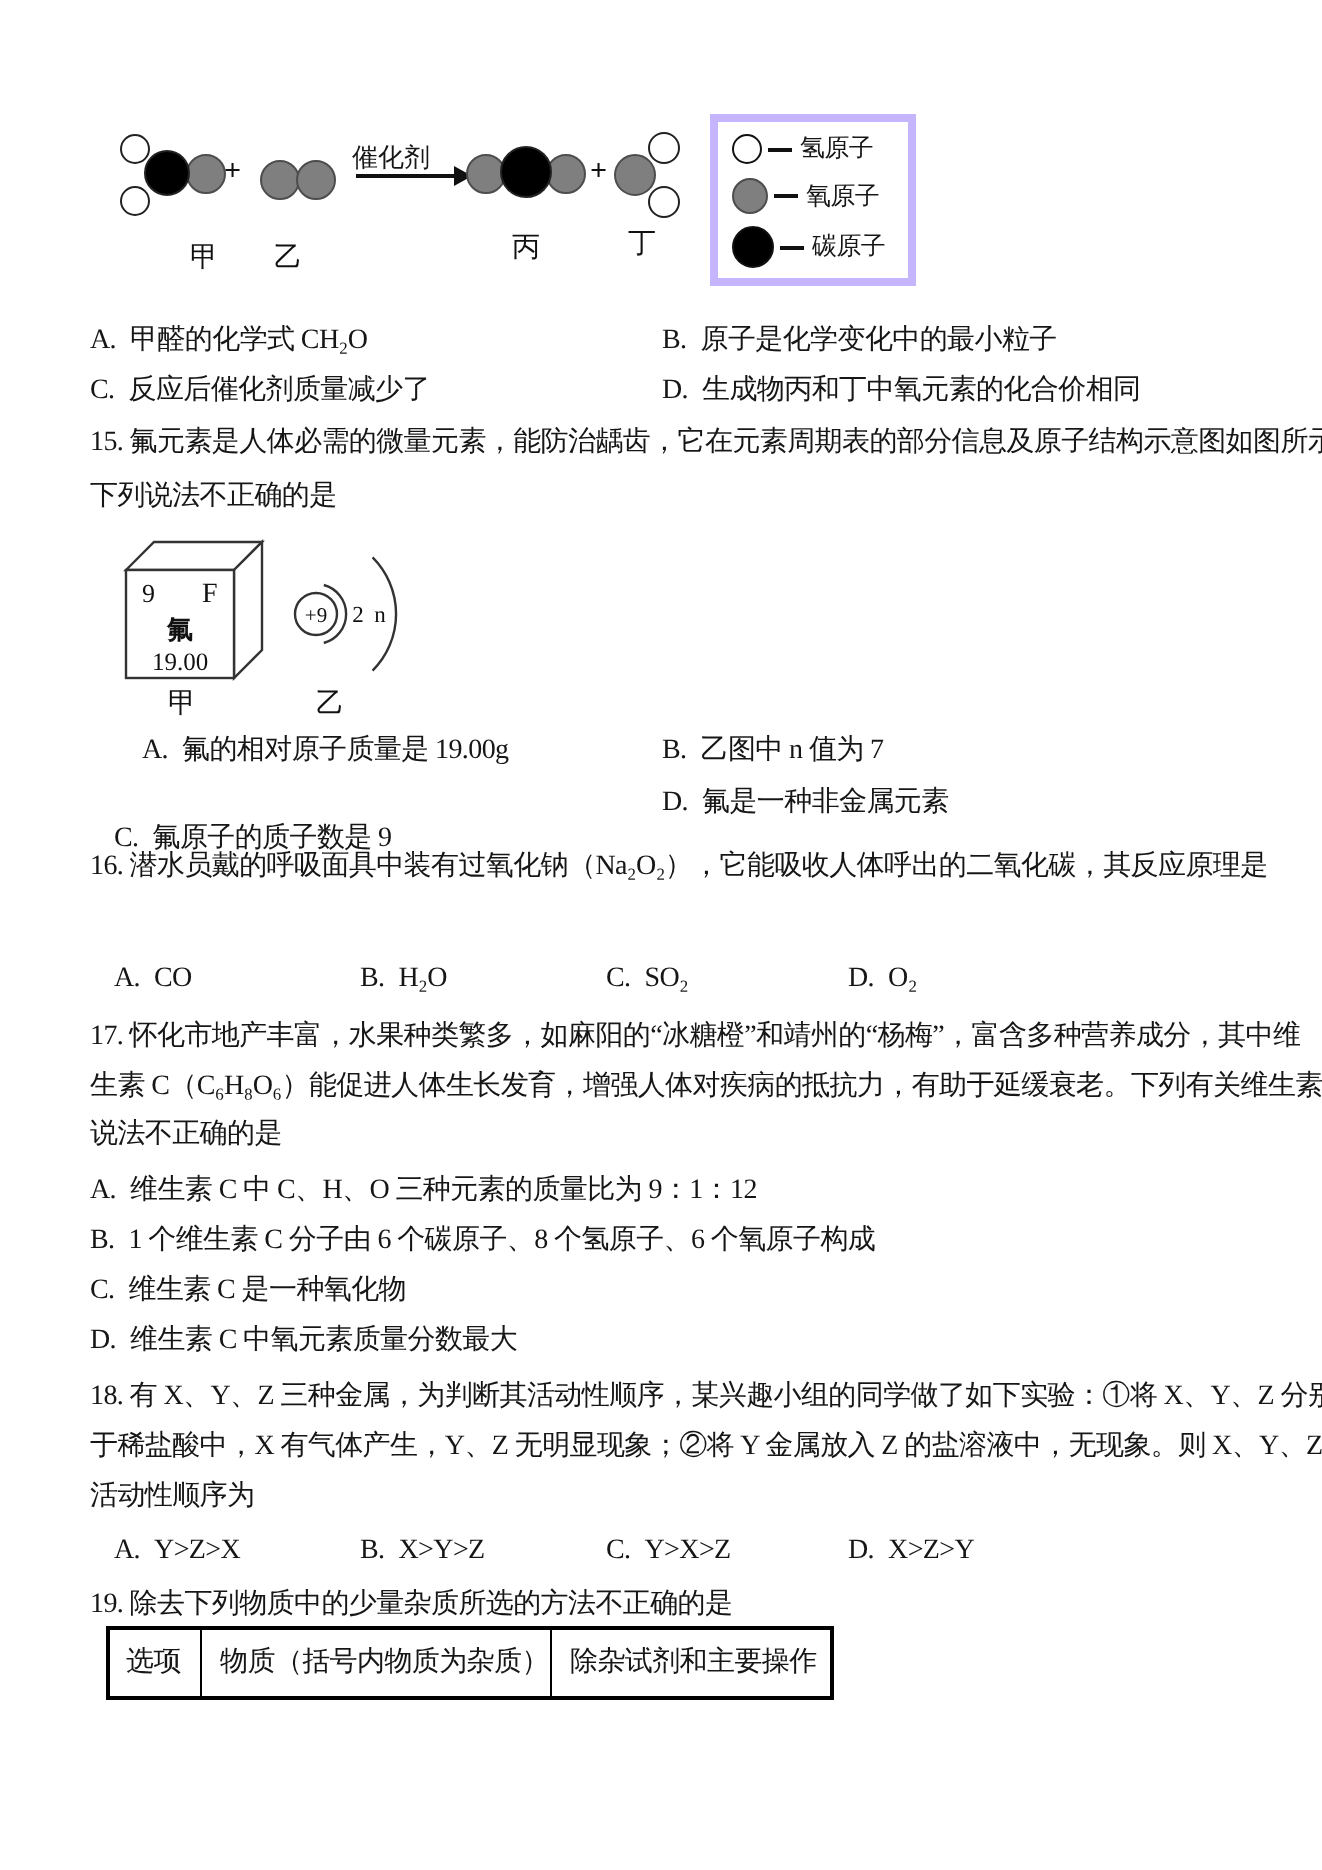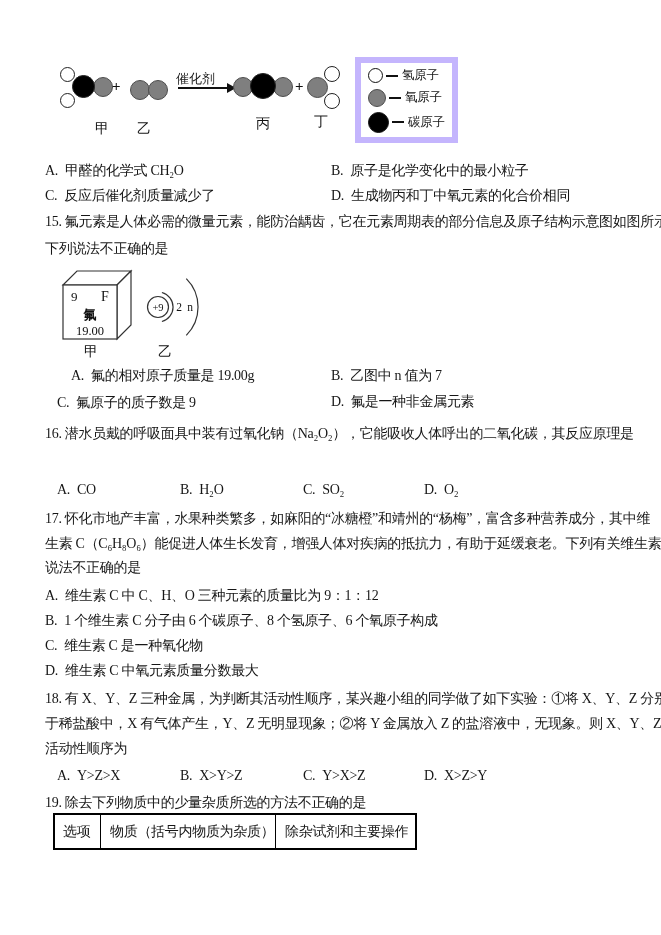--- a/index.html
+++ b/index.html
@@ -13,21 +13,21 @@
   .atom.h{background:var(--hydrogen,#fff);}
   .atom.o{background:var(--oxygen,#7f7f7f);border-color:#4d4d4d;}
   .atom.c{background:var(--carbon,#000);}
   .plus{position:absolute;font-size:15px;font-weight:bold;color:#111;}
   .mlabel{position:absolute;font-size:14px;color:#111;}
   .cat{position:absolute;left:176px;top:70px;width:58px;text-align:left;font-size:13px;}
   .arrow-shaft{position:absolute;left:178px;top:87px;width:50px;height:2px;background:#111;}
   .arrow-head{position:absolute;left:227px;top:83px;width:0;height:0;
               border-left:9px solid #111;border-top:5px solid transparent;border-bottom:5px solid transparent;}
   
-  .legend{position:absolute;left:355px;top:57px;width:103px;height:86px;border:6px solid #c4b5fd;
+  .legend{position:absolute;left:355px;top:57px;width:103px;height:86px;border:4px solid #c4b5fd;
           box-sizing:border-box;display:flex;flex-direction:column;justify-content:space-around;padding:2px 0 2px 7px;}
   .legend-row{display:flex;align-items:center;}
   .legend-dot{border-radius:50%;box-sizing:border-box;border:1.5px solid #111;flex:none;}
   .legend-dot.h{width:15px;height:15px;background:var(--hydrogen,#fff);}
   .legend-dot.o{width:18px;height:18px;background:var(--oxygen,#7f7f7f);border-color:#4d4d4d;}
   .legend-dot.cc{width:21px;height:21px;background:var(--carbon,#000);}
   .legend-line{width:12px;height:2px;background:#111;margin:0 4px 0 3px;flex:none;}
   .legend-label{font-size:12.5px;letter-spacing:-0.3px;white-space:nowrap;}
   
   .cube-svg{position:absolute;left:57px;top:268px;}
@@ -135,21 +135,21 @@
     <text x="50" y="38" font-size="11.5" text-anchor="middle">n</text>
   </svg>
   <div class="figlabel" style="left:158px;top:343px;">乙</div>
 
   <div class="opt" style="left:57px;top:366px;margin-left:14px;">
     <span class="key">A.</span><span>氟的相对原子质量是 19.00g</span>
   </div>
   <div class="opt" style="left:331px;top:366px;">
     <span class="key">B.</span><span>乙图中 n 值为 7</span>
   </div>
-  <div class="opt" style="left:57px;top:393px;text-align:right;">
+  <div class="opt" style="left:57px;top:410px;text-align:right;">
     <span class="key">C.</span><span>氟原子的质子数是 9</span>
   </div>
   <div class="opt" style="left:331px;top:392px;">
     <span class="key">D.</span><span>氟是一种非金属元素</span>
   </div>
 
   <div class="tline" style="left:45px;top:424px;">16. 潜水员戴的呼吸面具中装有过氧化钠（Na₂O₂），它能吸收人体呼出的二氧化碳，其反应原理是</div>
   <div class="opt" style="left:57px;top:480px;">
     <span class="key">A.</span><span>CO</span>
   </div>

